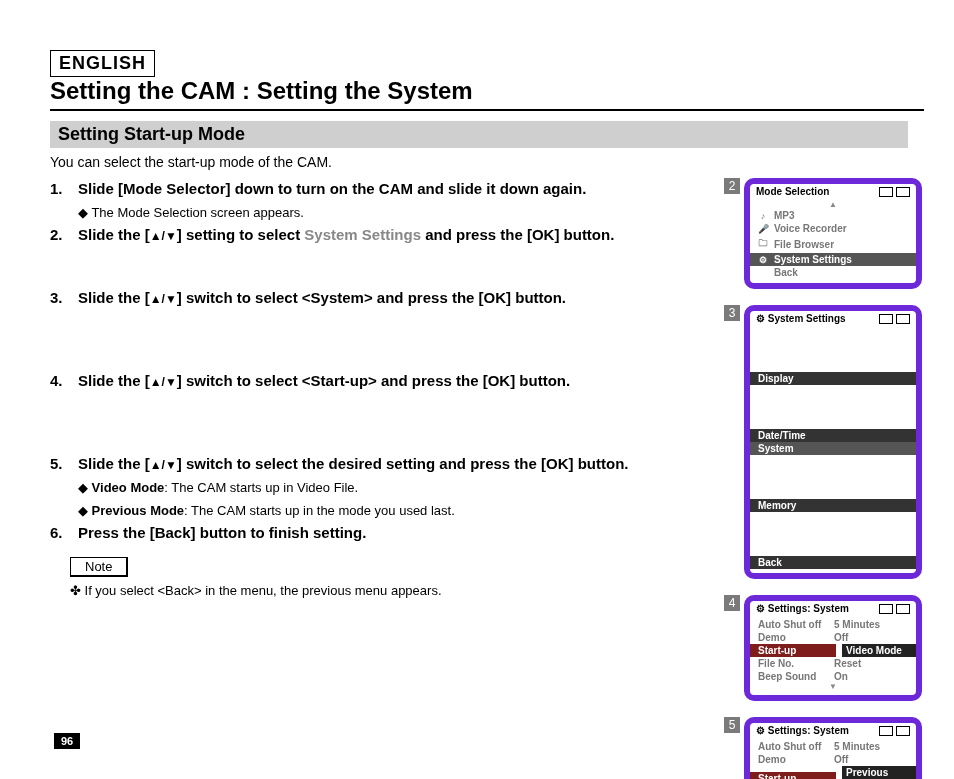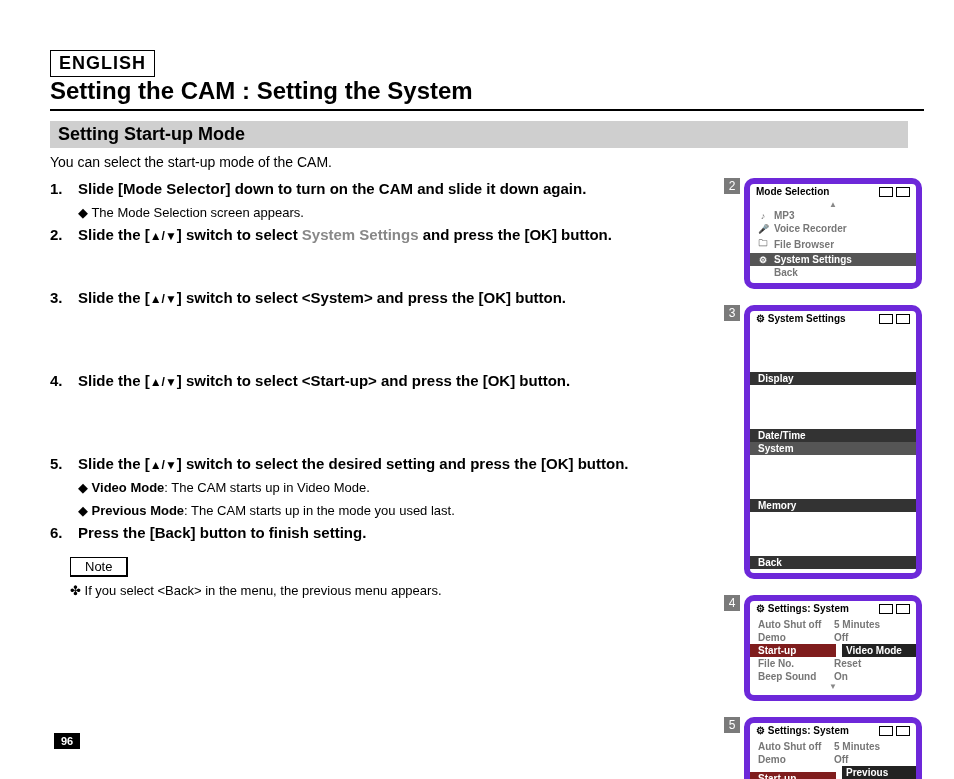--- a/index.html
+++ b/index.html
@@ -241,21 +241,21 @@
         <div class="headline">Slide [Mode Selector] down to turn on the CAM and slide it down again.</div>
         <div class="sub">The Mode Selection screen appears.</div>
       </div>
     </div>
 
     
     <div class="step">
       <div class="num">2.</div>
       <div class="body">
         <div class="headline">
-          <span>Slide the [</span><span class="arrow">▲/▼</span><span>] switch to select </span><span class="grey">System Settings</span><span> and press the [OK] button.</span>
+          <span>Slide the [</span><span class="arrow">▲/▼</span><span>] setting to select </span><span class="grey">System Settings</span><span> and press the [OK] button.</span>
         </div>
       </div>
     </div>
 
     <div class="gap-md"></div>
 
     
     <div class="step">
       <div class="num">3.</div>
       <div class="body">
@@ -279,21 +279,21 @@
 
     <div class="gap-lg"></div>
 
     
     <div class="step">
       <div class="num">5.</div>
       <div class="body">
         <div class="headline">
           <span>Slide the [</span><span class="arrow">▲/▼</span><span>] switch to select the desired setting and press the [OK] button.</span>
         </div>
-        <div class="sub"><b>Video Mode</b><span>: The CAM starts up in Video Mode.</span></div>
+        <div class="sub"><b>Video Mode</b><span>: The CAM starts up in Video File.</span></div>
         <div class="sub"><b>Previous Mode</b><span>: The CAM starts up in the mode you used last.</span></div>
       </div>
     </div>
 
     
     <div class="step">
       <div class="num">6.</div>
       <div class="body">
         <div class="headline">Press the [Back] button to finish setting.</div>
       </div>

